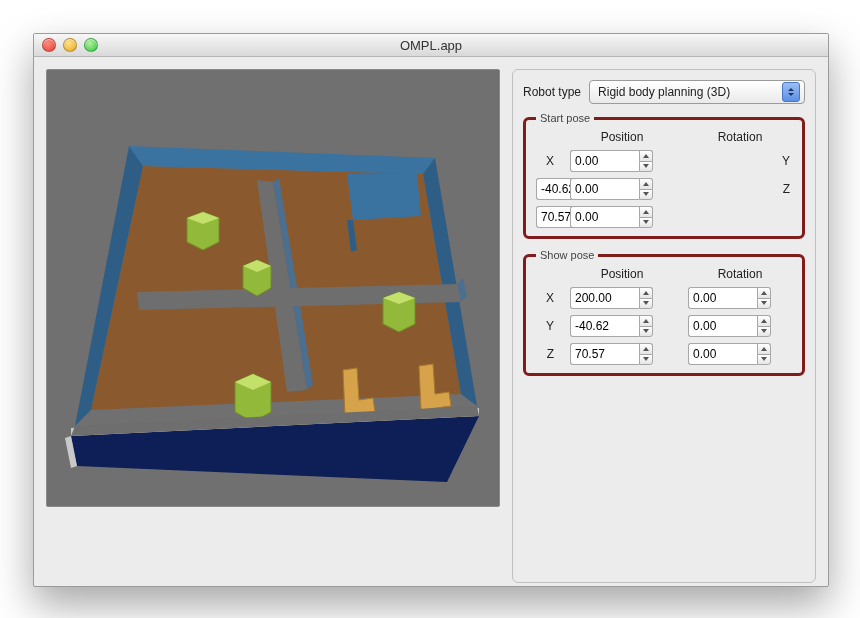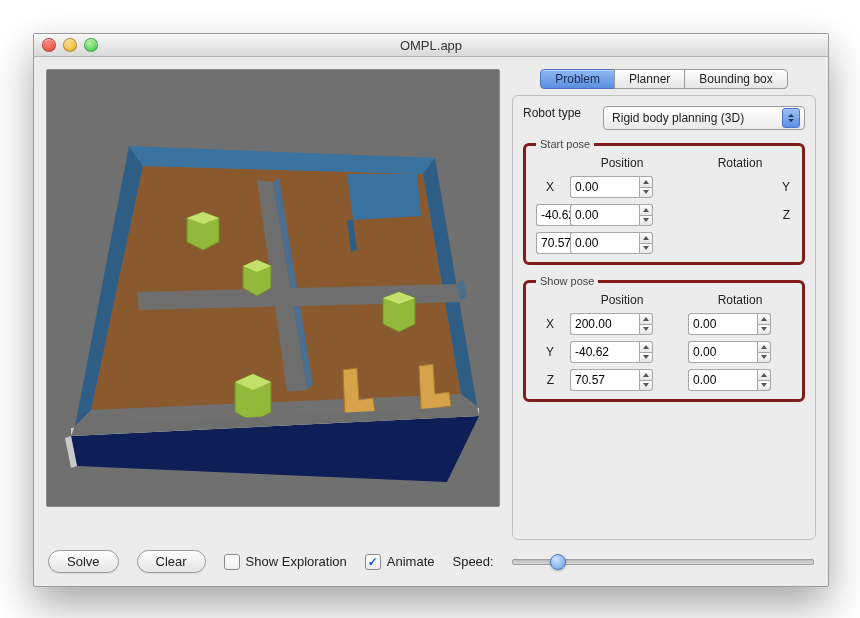--- a/index.html
+++ b/index.html
@@ -108,21 +108,22 @@
   }
   .panelbox {
     border: 1px solid #c0c0c0;
     border-radius: 6px;
     background: #ececec;
     padding: 10px 10px 12px 10px;
     flex: 1;
   }
   .row {
     display: flex;
-    gap: 22px;
+    align-items: center;
+    gap: 8px;
     margin-bottom: 8px;
   }
   .row label { font-size: 12px; }
   .select {
     flex: 1;
     display: flex;
     align-items: center;
     justify-content: space-between;
     height: 22px;
     padding: 0 4px 0 8px;
@@ -306,25 +307,20 @@
             </g>
             <g fill="#d6a34a" stroke="#a87a2e" stroke-width="1">
               <polygon points="372,296 386,294 388,324 402,322 404,336 374,340"></polygon>
             </g>
 
             <polygon points="28,356 430,336 432,346 24,366" fill="#6e6e6e"></polygon>
           </svg>
         </div>
 
         <div class="sidepanel">
-          <div class="tabs">
-            <div class="tab active">Problem</div>
-            <div class="tab">Planner</div>
-            <div class="tab">Bounding box</div>
-          </div>
           <div class="panelbox">
             <div class="row">
               <label>Robot type</label>
               <div class="select">
                 <span>Rigid body planning (3D)</span>
                 <span class="cap"></span>
               </div>
             </div>
 
             <fieldset class="pose">
@@ -430,34 +426,16 @@
                       <div></div>
                       <div></div>
                     </div>
                 </div>
               </div>
             </fieldset>
           </div>
         </div>
       </div>
 
-      <div class="bottombar">
-        <div class="btn">Solve</div>
-        <div class="btn">Clear</div>
-        <label class="chk">
-          <span class="chkbox"></span>
-          <span>Show Exploration</span>
-        </label>
-        <label class="chk">
-          <span class="chkbox">✓</span>
-          <span>Animate</span>
-        </label>
-        <span>Speed:</span>
-        <div class="slider">
-          <div class="track">
-              <div class="thumb" id="speed-thumb" style="left: 15%;"></div>
-            </div>
-        </div>
-      </div>
     </div>
 
   </div>
 </div>
 
 </body></html>

